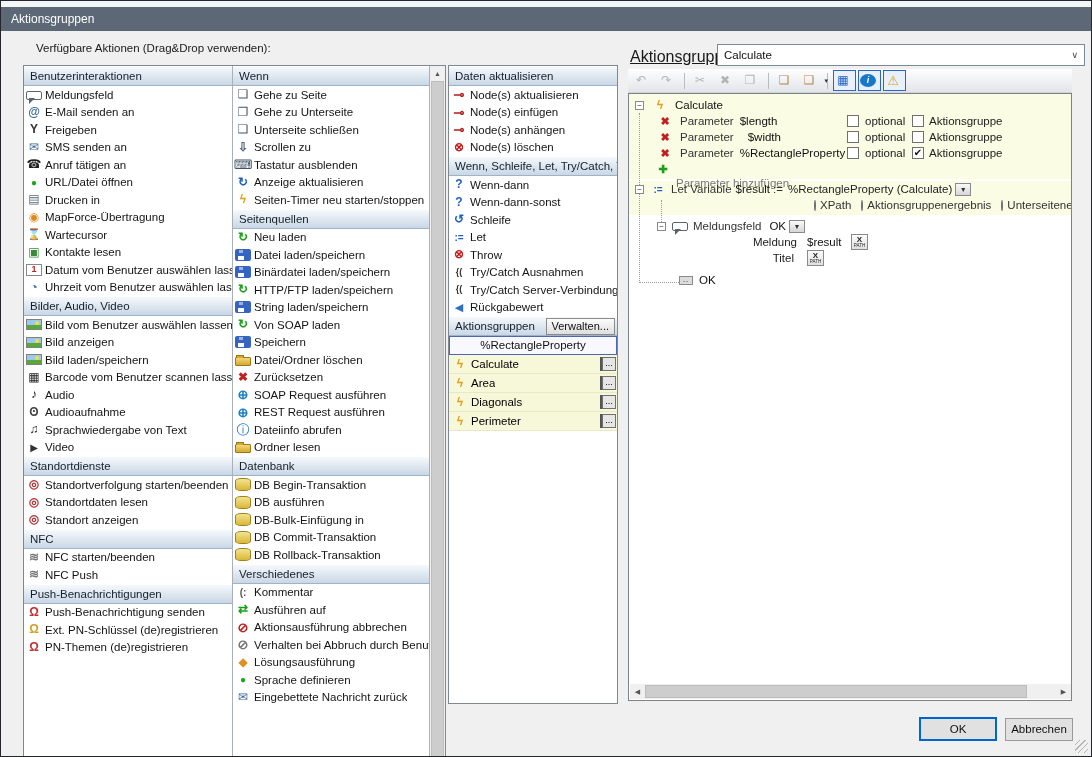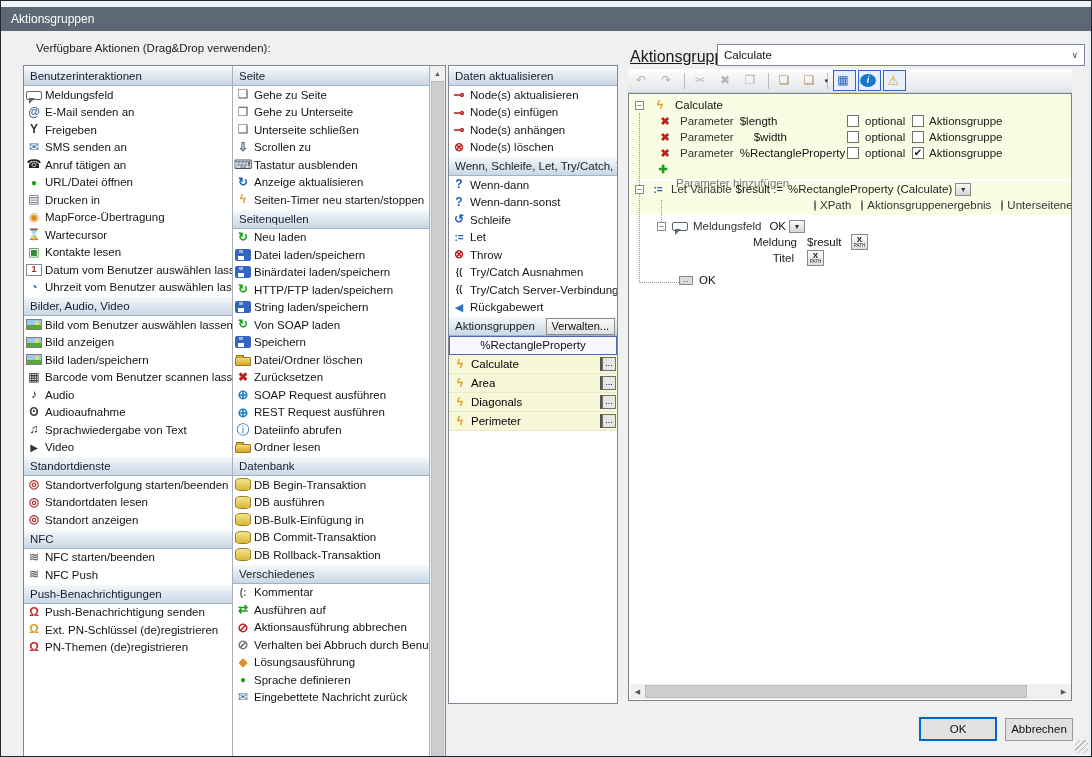--- a/index.html
+++ b/index.html
@@ -258,21 +258,21 @@
         <div class="row">
           <span class="icon" style="color: rgb(208, 160, 32); font-weight: bold;">Ω</span>
           <span class="lbl">Ext. PN-Schlüssel (de)registrieren</span>
         </div>
         <div class="row">
           <span class="icon" style="color: rgb(192, 48, 48); font-weight: bold;">Ω</span>
           <span class="lbl">PN-Themen (de)registrieren</span>
         </div>
       </div>
     <div class="col col2" id="col1">
-        <div class="sec-h">Seite</div>
+        <div class="sec-h">Wenn</div>
         <div class="row">
           <span class="icon" style="color: rgb(68, 85, 102);">❏</span>
           <span class="lbl">Gehe zu Seite</span>
         </div>
         <div class="row">
           <span class="icon" style="color: rgb(68, 85, 102);">❐</span>
           <span class="lbl">Gehe zu Unterseite</span>
         </div>
         <div class="row">
           <span class="icon" style="color: rgb(68, 85, 102);">❑</span>
@@ -549,21 +549,21 @@
             <span style="margin-left: 4px; color: rgb(51, 51, 51);">Parameter</span>
             <span style="margin-left: 6px; color: rgb(17, 17, 17);">$length</span>
             <span class="cb cb1"></span>
             <span class="optlbl">optional</span>
             <span class="cb cb2"></span>
             <span class="aglbl">Aktionsgruppe</span>
           </div>
           <div class="trow prow">
             <span class="icon" style="color: rgb(192, 32, 32); font-size: 11px; font-weight: bold; margin-left: 28px;">✖</span>
             <span style="margin-left: 4px; color: rgb(51, 51, 51);">Parameter</span>
-            <span style="margin-left: 20px; color: rgb(17, 17, 17); text-align: right;">$width</span>
+            <span style="margin-left: 14px; color: rgb(17, 17, 17); text-align: right;">$width</span>
             <span class="cb cb1"></span>
             <span class="optlbl">optional</span>
             <span class="cb cb2"></span>
             <span class="aglbl">Aktionsgruppe</span>
           </div>
           <div class="trow prow">
             <span class="icon" style="color: rgb(192, 32, 32); font-size: 11px; font-weight: bold; margin-left: 28px;">✖</span>
             <span style="margin-left: 4px; color: rgb(51, 51, 51);">Parameter</span>
             <span style="margin-left: 6px; color: rgb(17, 17, 17);">%RectangleProperty</span>
             <span class="cb cb1"></span>

